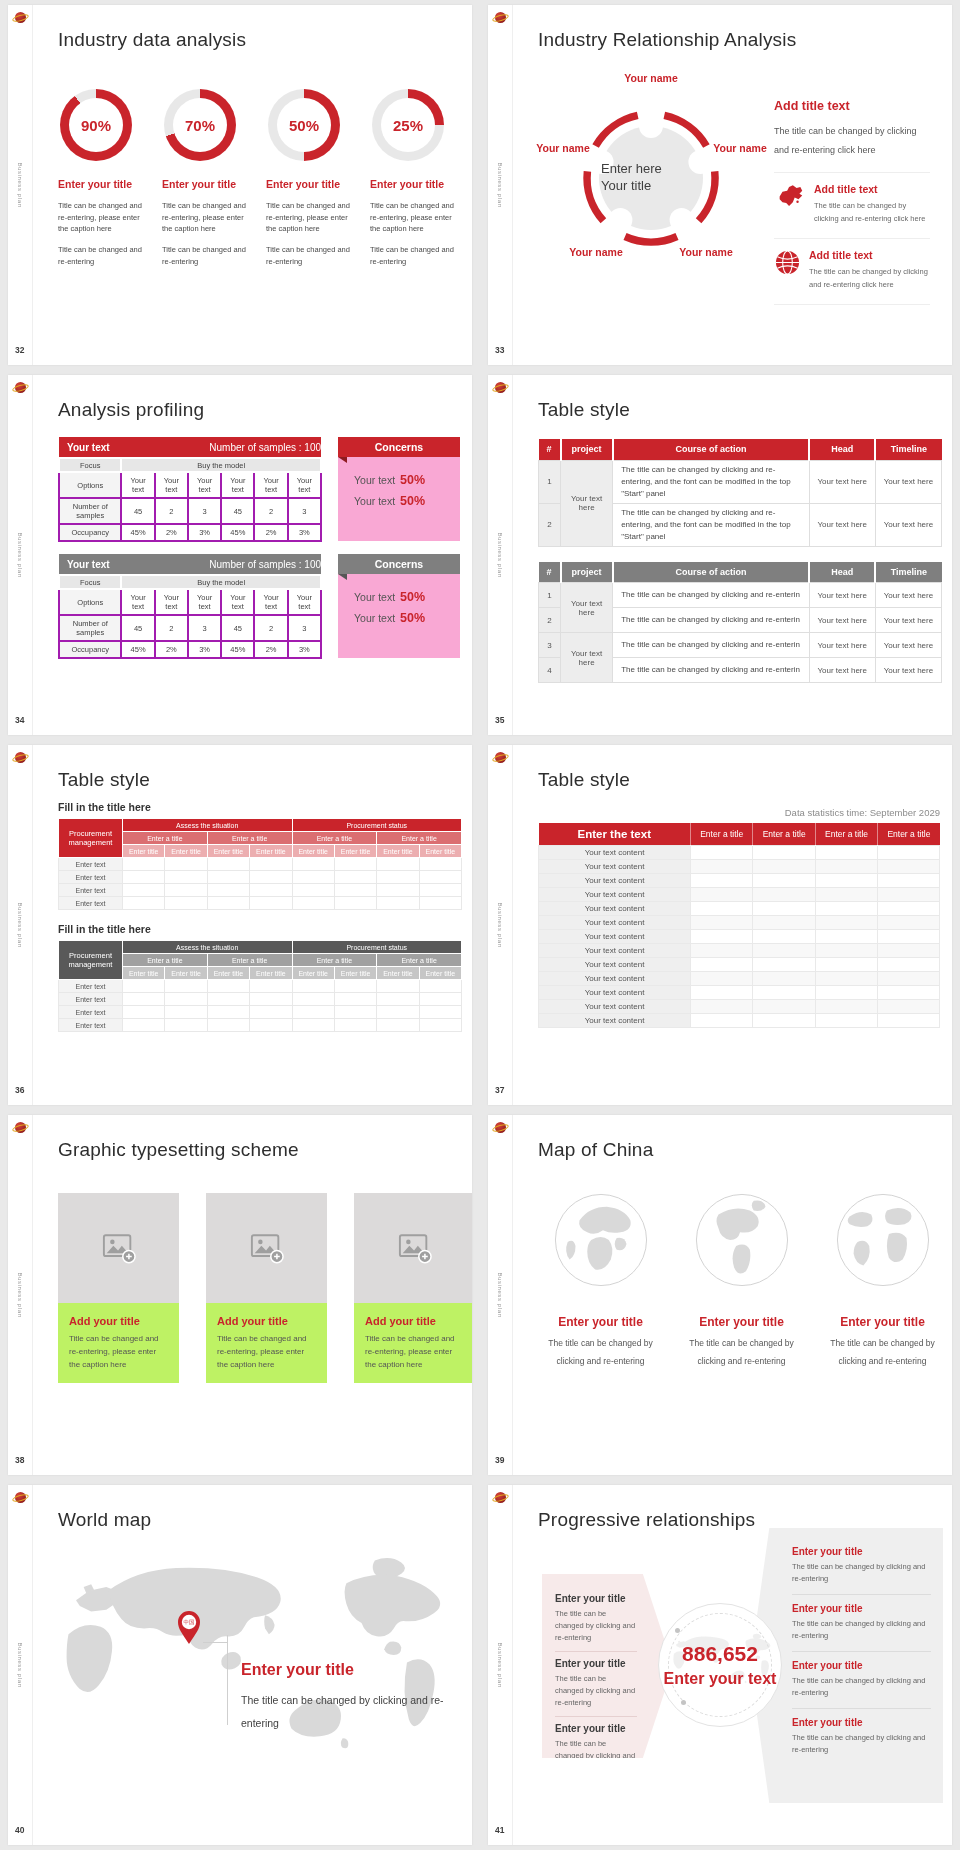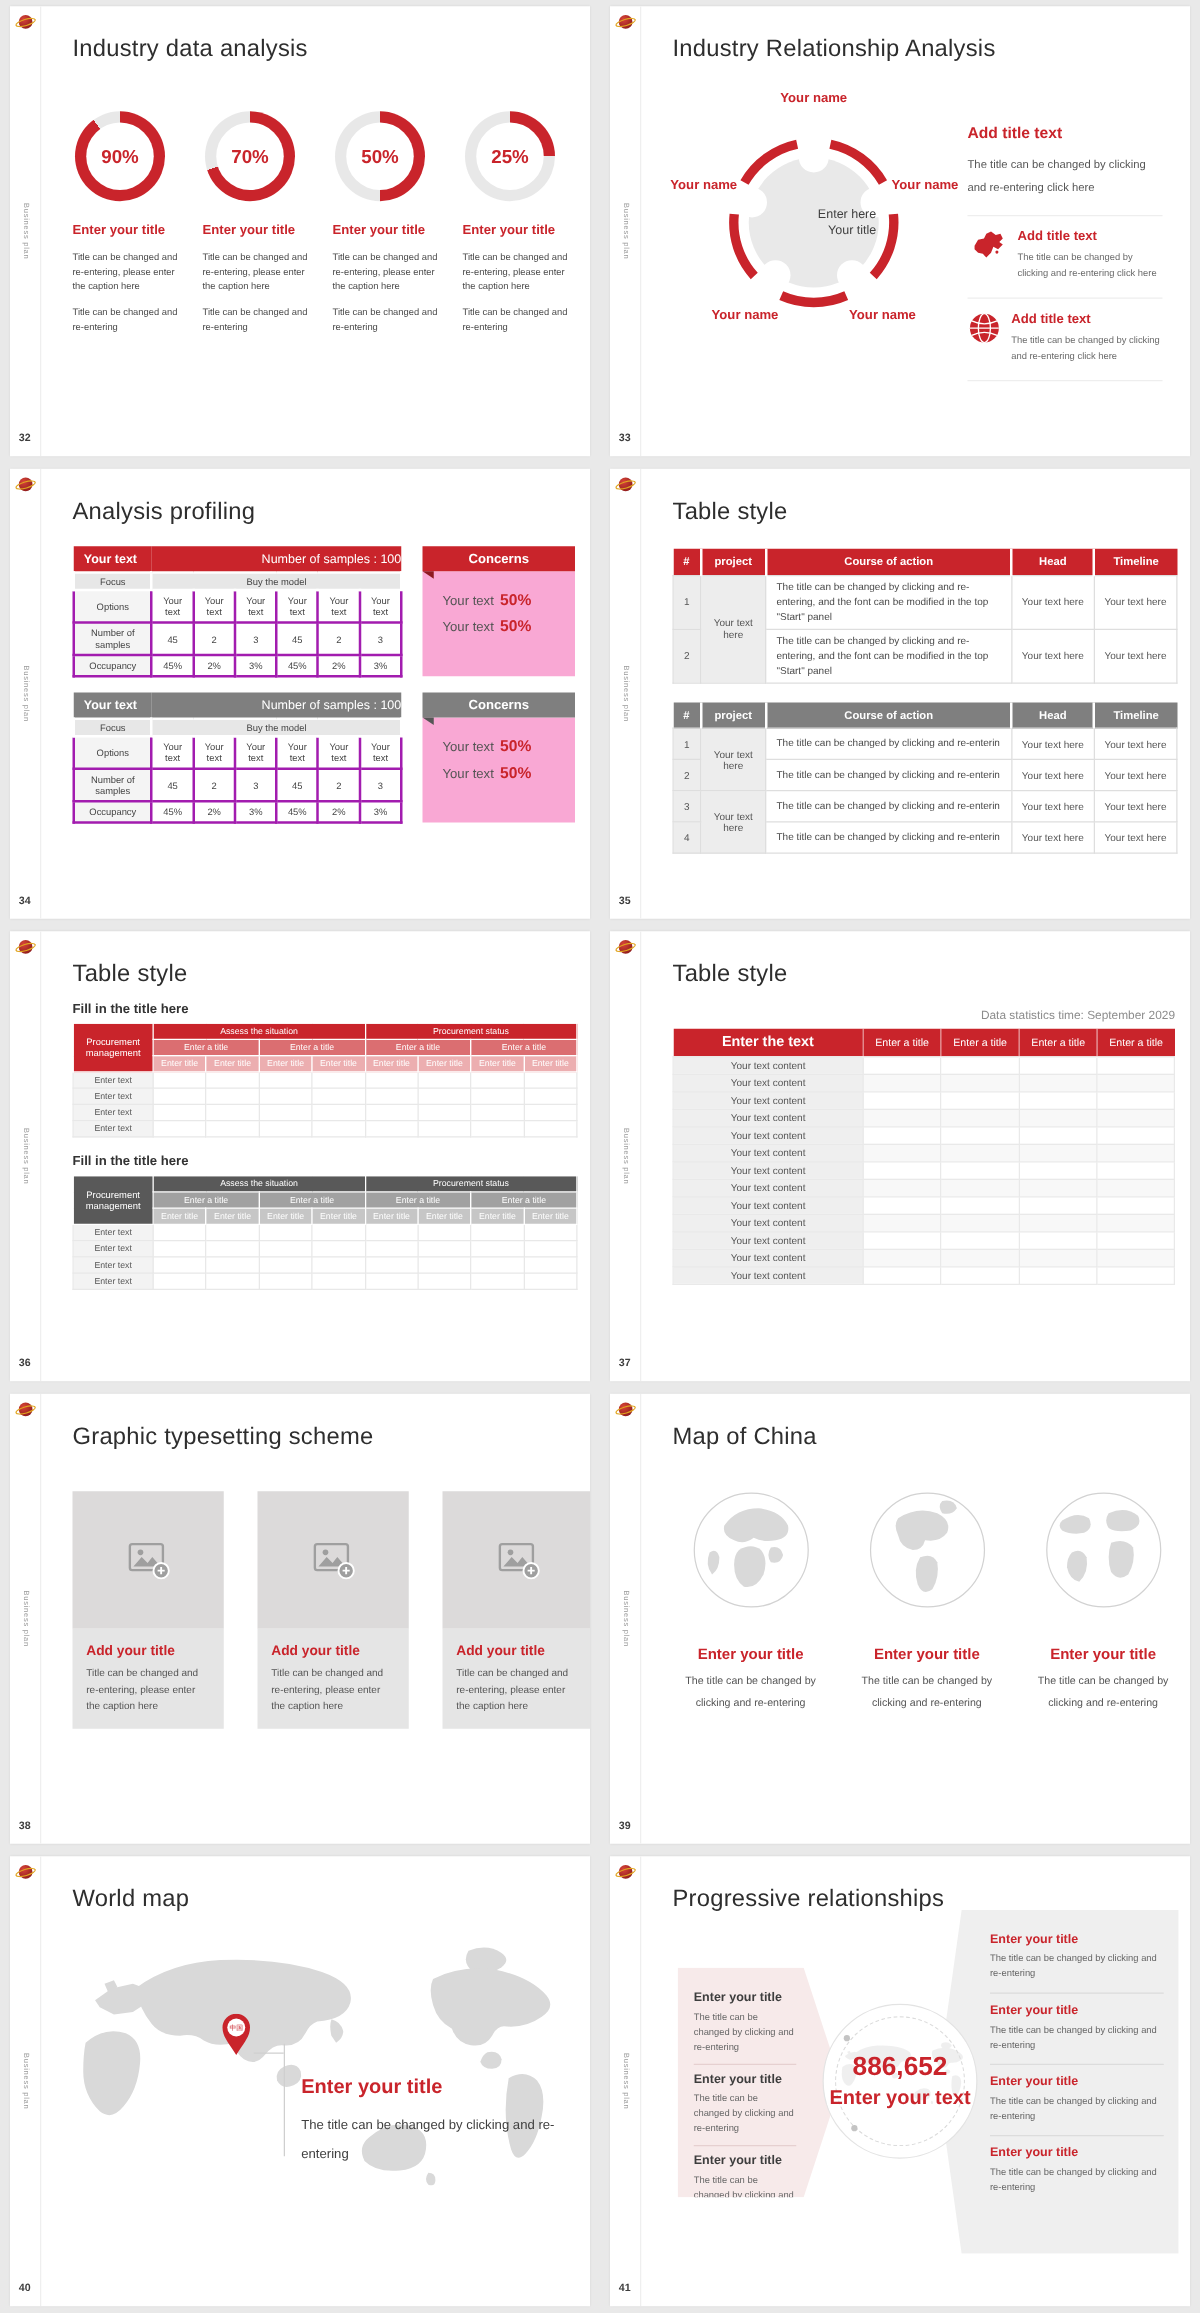--- a/index.html
+++ b/index.html
@@ -29,21 +29,21 @@
   .dn3{background:conic-gradient(var(--red) 0 90deg,#e8e8e8 90deg 360deg)}
   .donut .hole{position:absolute;inset:9px;background:#fff;border-radius:50%;display:flex;align-items:center;justify-content:center;font-size:15px;font-weight:bold;color:var(--red)}
   .s32-col .ih{color:var(--red);font-weight:bold;font-size:10.5px;margin-top:17px}
   .s32-col .p1{font-size:7.5px;color:#4a4a4a;line-height:1.55;margin-top:10px;width:92px}
   .s32-col .p2{font-size:7.5px;color:#4a4a4a;line-height:1.55;margin-top:9px;width:92px}
   
   .s33-flex{position:absolute;left:46px;top:52px;display:flex}
   .ringwrap{position:relative;width:238px;height:244px}
   .ringwrap svg{position:absolute;left:32px;top:36px}
   .nodelab{position:absolute;transform:translate(-50%,-50%);color:var(--red);font-weight:bold;font-size:10.5px;line-height:1.1;text-align:center;width:56px}
-  .ctr-txt{position:absolute;left:117px;top:121px;transform:translate(-50%,-50%);width:100px;text-align:right;font-size:10px;color:#3f3f3f;line-height:1.3}
+  .ctr-txt{position:absolute;left:117px;top:121px;transform:translate(-50%,-50%);width:100px;text-align:left;font-size:13px;color:#3f3f3f;line-height:1.3}
   .s33-right{width:156px;padding-top:42px;margin-left:2px}
   .s33-right .bh{color:var(--red);font-weight:bold;font-size:12.5px;margin-bottom:9px}
   .s33-right .bp{font-size:9px;color:#565656;line-height:2.1}
   .s33-div{height:1px;background:#eeeeee;margin:12px 0 10px}
   .s33-item{display:flex;gap:8px;align-items:flex-start}
   .s33-item .it{flex:1}
   .s33-item .ith{color:var(--red);font-weight:bold;font-size:10.5px;margin-bottom:4px}
   .s33-item .itp{font-size:7.5px;color:#6a6a6a;line-height:1.8}
   
   .s34-wrap{position:absolute;left:50px;top:62px;right:10px}
@@ -103,21 +103,21 @@
   .dt th + th{border-left:1px solid rgba(255,255,255,.45)}
   .dt .c1{width:152px;font-size:11.5px}
   .dt .ch{font-size:8.5px;font-weight:400}
   .dt td{border:1px solid #e9e9e9;height:14px}
   .dt .rl{background:#efefef;color:#555;font-size:8px;text-align:center}
   .dt tr:nth-child(odd) td:not(.rl){background:#f8f8f8}
   
   .cards{position:absolute;left:50px;top:78px;display:flex;gap:27px}
   .card{width:121px}
   .ph{height:110px;background:#dcdada;display:flex;align-items:center;justify-content:center}
-  .cap{background:#e5e5e5;padding:12px 11px 12px;min-height:78px}
+  .cap{background:#bef264;padding:12px 11px 12px;min-height:78px}
   .cap h5{font-size:11px;color:var(--red);margin-bottom:6px}
   .cap p{font-size:8px;color:#555;line-height:1.6}
   
   .globes{position:absolute;left:46px;top:76px;display:flex;gap:8px}
   .gcol{width:133px;text-align:center}
   .gcol .gt{font-size:12px;font-weight:bold;color:var(--red);margin-top:22px}
   .gcol .gc{font-size:8.5px;color:#555;line-height:2.1;margin-top:6px}
   
   .worldmap{position:absolute;left:34px;top:66px}
   .pin{position:absolute;left:168px;top:126px;width:26px;height:34px}

